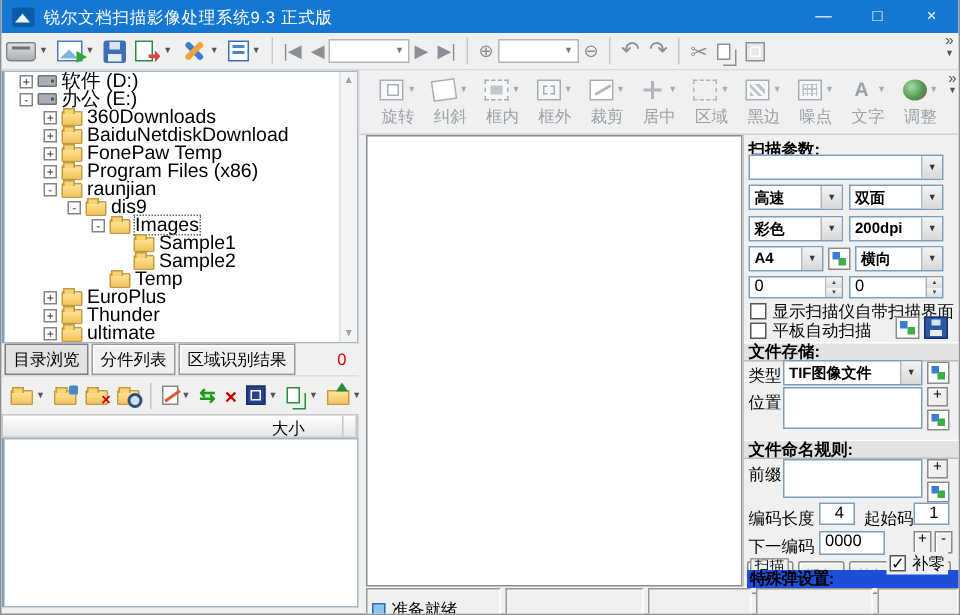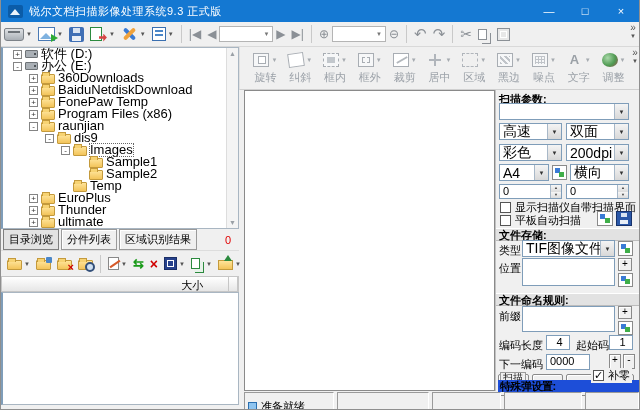--- a/index.html
+++ b/index.html
@@ -151,21 +151,21 @@
   
   .canvas { position:absolute; left:243px; top:90px; width:251px; height:301px;
     background:#fff; border:1px solid #8a8a8a; }
   
   .params { position:absolute; left:494px; top:90px; width:146px; height:301px;
     background:#f0f0f0; border-left:1px solid #c2c2c2; }
   .prow { position:absolute; font-size:11px; }
   .band { left:0; width:145px; height:13px; background:#e2e2e2; border-top:1px solid #fff;
     border-bottom:1px solid #bcbcbc; font-weight:bold; padding-left:3px; line-height:12px; }
   .combo { height:17px; background:#fff; border:1px solid #7f9db9; display:flex; align-items:center; }
-  .combo .val { flex:1; padding-left:3px; font-size:14px; overflow:hidden; white-space:nowrap; }
+  .combo .val { flex:1; padding-left:3px; font-size:10px; overflow:hidden; white-space:nowrap;font-weight:bold; }
   .combo .dda { width:14px; height:100%; background:linear-gradient(#f4f4f4,#d8d8d8);
     border-left:1px solid #a8b8c8; font-size:6px; color:#333; display:flex; align-items:center; justify-content:center; }
   .spin { height:15px; background:#fff; border:1px solid #7f9db9; display:flex; }
   .spin .val { flex:1; padding-left:3px; font-size:11px; }
   .spin .arrows { width:11px; border-left:1px solid #a8b8c8; display:flex; flex-direction:column; }
   .spin .arrows span { flex:1; font-size:4px; color:#444; text-align:center; line-height:6px;
     background:linear-gradient(#f6f6f6,#dcdcdc); }
   .cbx { width:11px; height:11px; background:#fff; border:1px solid #555; display:inline-block;
     vertical-align:-2px; margin-right:4px; position:relative; }
   .cbx.checked::after { content:"✓"; position:absolute; left:0px; top:-2px; font-size:11px; color:#000; }

